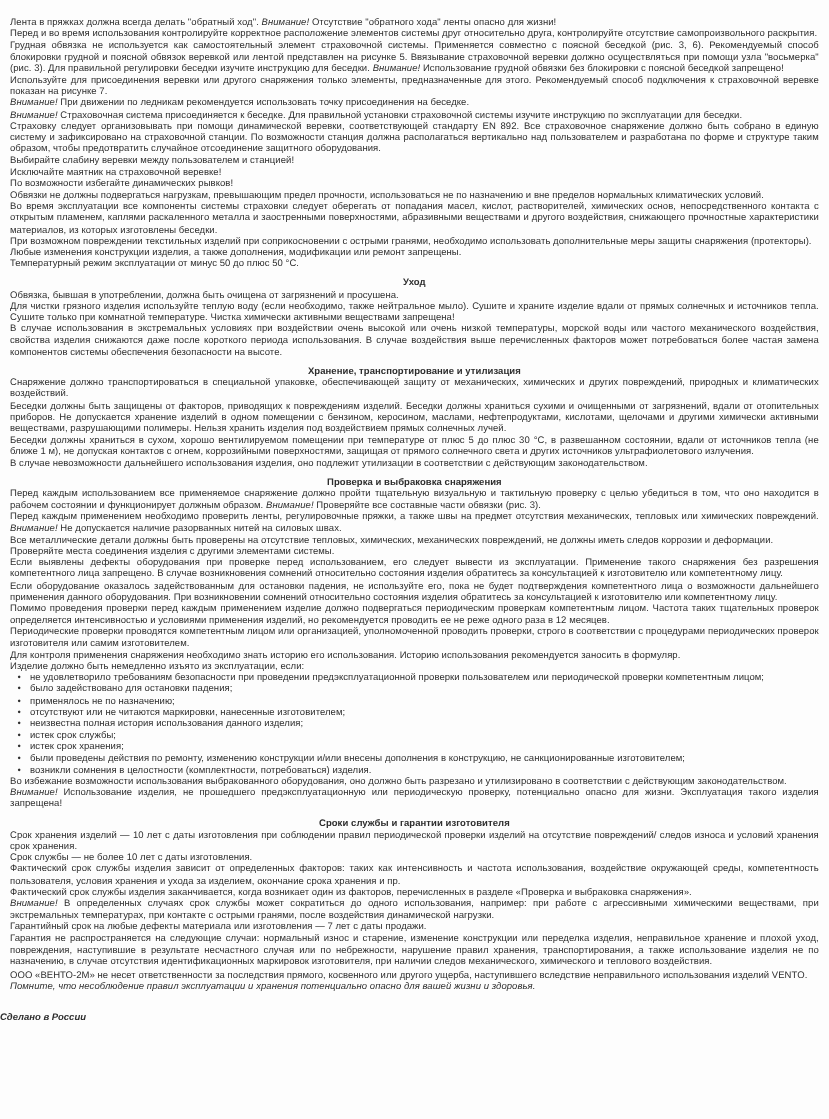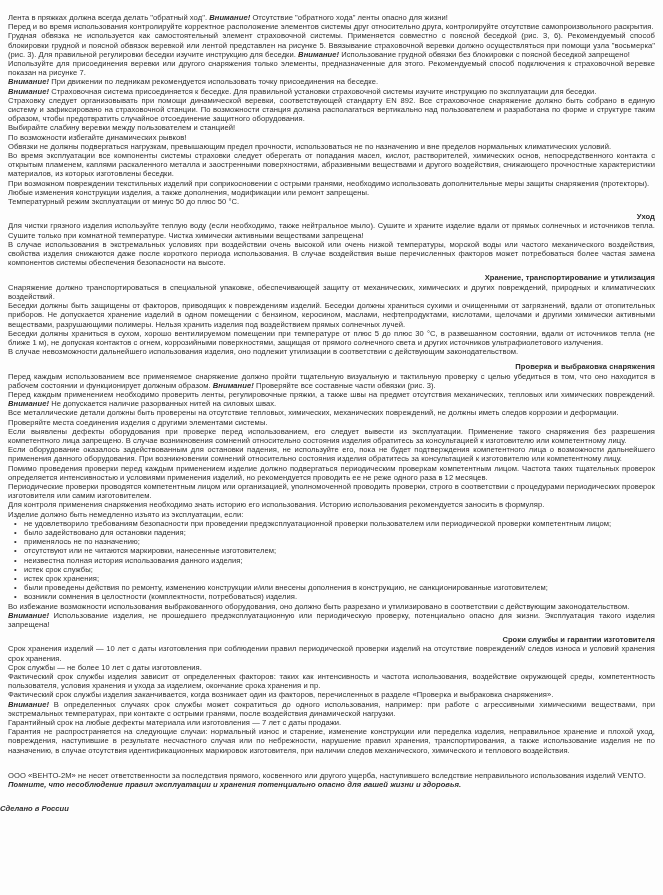--- a/index.html
+++ b/index.html
@@ -19,36 +19,36 @@
   .doc {
     padding: 13px 8px 0 8px;
     font-size: 7.6px;
     line-height: 9.2px;
     text-align: justify;
     letter-spacing: 0.05px;
   }
   .heading {
     font-weight: bold;
     margin-top: 6px;
-    text-align: right;
+    text-align: center;
   }
   .para { margin: 0; }
   .bullet {
     position: relative;
     padding-left: 16px;
     margin: 0;
   }
   .bullet::before {
     content: "\2022";
     position: absolute;
     left: 6px;
     top: 0;
   }
-  .bi { font-weight: bold; font-style: italic; }
-  .gap-top { margin-top: 16px; }
+  .bi { font-weight: normal; font-style: italic; }
+  .gap-top { margin-top: 2px; }
   .made-in {
     margin-top: 15px;
     text-align: left;
     font-weight: bold;
     font-style: italic;
     font-size: 7.6px;
   }
 </style>
 </head>
 <body>
@@ -56,27 +56,29 @@
 <div class="page">
   <div class="doc">
       <div class="para"><span>Лента в пряжках должна всегда делать "обратный ход". </span><span class="bi">Внимание!</span><span> Отсутствие "обратного хода" ленты опасно для жизни!</span></div>
       <div class="para"><span>Перед и во время использования контролируйте корректное расположение элементов системы друг относительно друга, контролируйте отсутствие самопроизвольного раскрытия.</span></div>
       <div class="para"><span>Грудная обвязка не используется как самостоятельный элемент страховочной системы. Применяется совместно с поясной беседкой (рис. 3, 6). Рекомендуемый способ блокировки грудной и поясной обвязок веревкой или лентой представлен на рисунке 5. Ввязывание страховочной веревки должно осуществляться при помощи узла "восьмерка" (рис. 3). Для правильной регулировки беседки изучите инструкцию для беседки. </span><span class="bi">Внимание!</span><span> Использование грудной обвязки без блокировки с поясной беседкой запрещено!</span></div>
       <div class="para"><span>Используйте для присоединения веревки или другого снаряжения только элементы, предназначенные для этого. Рекомендуемый способ подключения к страховочной веревке показан на рисунке 7.</span></div>
       <div class="para"><span class="bi">Внимание!</span><span> При движении по ледникам рекомендуется использовать точку присоединения на беседке.</span></div>
       <div class="para"><span class="bi">Внимание!</span><span> Страховочная система присоединяется к беседке. Для правильной установки страховочной системы изучите инструкцию по эксплуатации для беседки.</span></div>
       <div class="para"><span>Страховку следует организовывать при помощи динамической веревки, соответствующей стандарту EN 892. Все страховочное снаряжение должно быть собрано в единую систему и зафиксировано на страховочной станции. По возможности станция должна располагаться вертикально над пользователем и разработана по форме и структуре таким образом, чтобы предотвратить случайное отсоединение защитного оборудования.</span></div>
       <div class="para"><span>Выбирайте слабину веревки между пользователем и станцией!</span></div>
+      <div class="para"><span>Исключайте маятник на страховочной веревке!</span></div>
       <div class="para"><span>По возможности избегайте динамических рывков!</span></div>
       <div class="para"><span>Обвязки не должны подвергаться нагрузкам, превышающим предел прочности, использоваться не по назначению и вне пределов нормальных климатических условий.</span></div>
       <div class="para"><span>Во время эксплуатации все компоненты системы страховки следует оберегать от попадания масел, кислот, растворителей, химических основ, непосредственного контакта с открытым пламенем, каплями раскаленного металла и заостренными поверхностями, абразивными веществами и другого воздействия, снижающего прочностные характеристики материалов, из которых изготовлены беседки.</span></div>
       <div class="para"><span>При возможном повреждении текстильных изделий при соприкосновении с острыми гранями, необходимо использовать дополнительные меры защиты снаряжения (протекторы).</span></div>
       <div class="para"><span>Любые изменения конструкции изделия, а также дополнения, модификации или ремонт запрещены.</span></div>
       <div class="para"><span>Температурный режим эксплуатации от минус 50 до плюс 50 °С.</span></div>
       <div class="heading">Уход</div>
+      <div class="para"><span>Обвязка, бывшая в употреблении, должна быть очищена от загрязнений и просушена.</span></div>
       <div class="para"><span>Для чистки грязного изделия используйте теплую воду (если необходимо, также нейтральное мыло). Сушите и храните изделие вдали от прямых солнечных и источников тепла. Сушите только при комнатной температуре. Чистка химически активными веществами запрещена!</span></div>
       <div class="para"><span>В случае использования в экстремальных условиях при воздействии очень высокой или очень низкой температуры, морской воды или частого механического воздействия, свойства изделия снижаются даже после короткого периода использования. В случае воздействия выше перечисленных факторов может потребоваться более частая замена компонентов системы обеспечения безопасности на высоте.</span></div>
       <div class="heading">Хранение, транспортирование и утилизация</div>
       <div class="para"><span>Снаряжение должно транспортироваться в специальной упаковке, обеспечивающей защиту от механических, химических и других повреждений, природных и климатических воздействий.</span></div>
       <div class="para"><span>Беседки должны быть защищены от факторов, приводящих к повреждениям изделий. Беседки должны храниться сухими и очищенными от загрязнений, вдали от отопительных приборов. Не допускается хранение изделий в одном помещении с бензином, керосином, маслами, нефтепродуктами, кислотами, щелочами и другими химически активными веществами, разрушающими полимеры. Нельзя хранить изделия под воздействием прямых солнечных лучей.</span></div>
       <div class="para"><span>Беседки должны храниться в сухом, хорошо вентилируемом помещении при температуре от плюс 5 до плюс 30 °С, в развешанном состоянии, вдали от источников тепла (не ближе 1 м), не допуская контактов с огнем, коррозийными поверхностями, защищая от прямого солнечного света и других источников ультрафиолетового излучения.</span></div>
       <div class="para"><span>В случае невозможности дальнейшего использования изделия, оно подлежит утилизации в соответствии с действующим законодательством.</span></div>
       <div class="heading">Проверка и выбраковка снаряжения</div>
       <div class="para"><span>Перед каждым использованием все применяемое снаряжение должно пройти тщательную визуальную и тактильную проверку с целью убедиться в том, что оно находится в рабочем состоянии и функционирует должным образом. </span><span class="bi">Внимание!</span><span> Проверяйте все составные части обвязки (рис. 3).</span></div>
       <div class="para"><span>Перед каждым применением необходимо проверить ленты, регулировочные пряжки, а также швы на предмет отсутствия механических, тепловых или химических повреждений. </span><span class="bi">Внимание!</span><span> Не допускается наличие разорванных нитей на силовых швах.</span></div>

